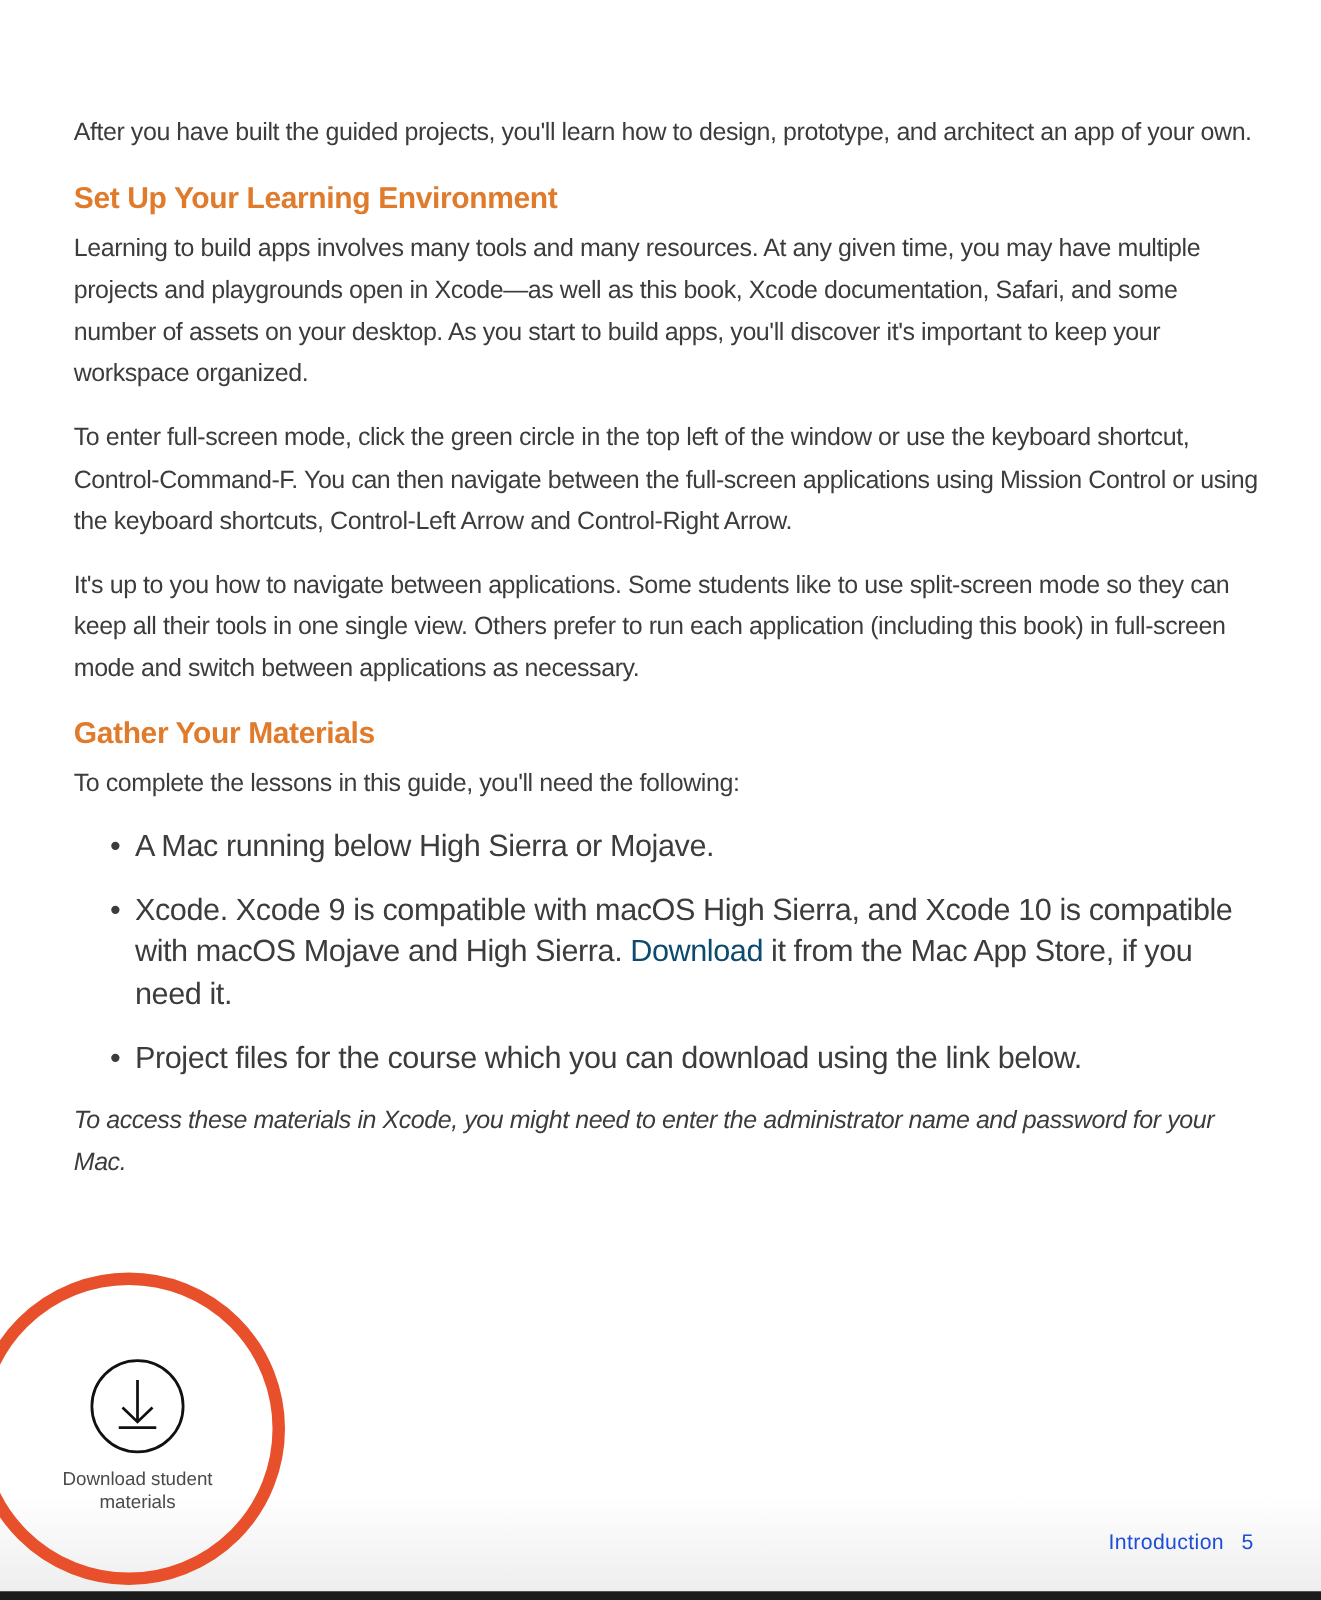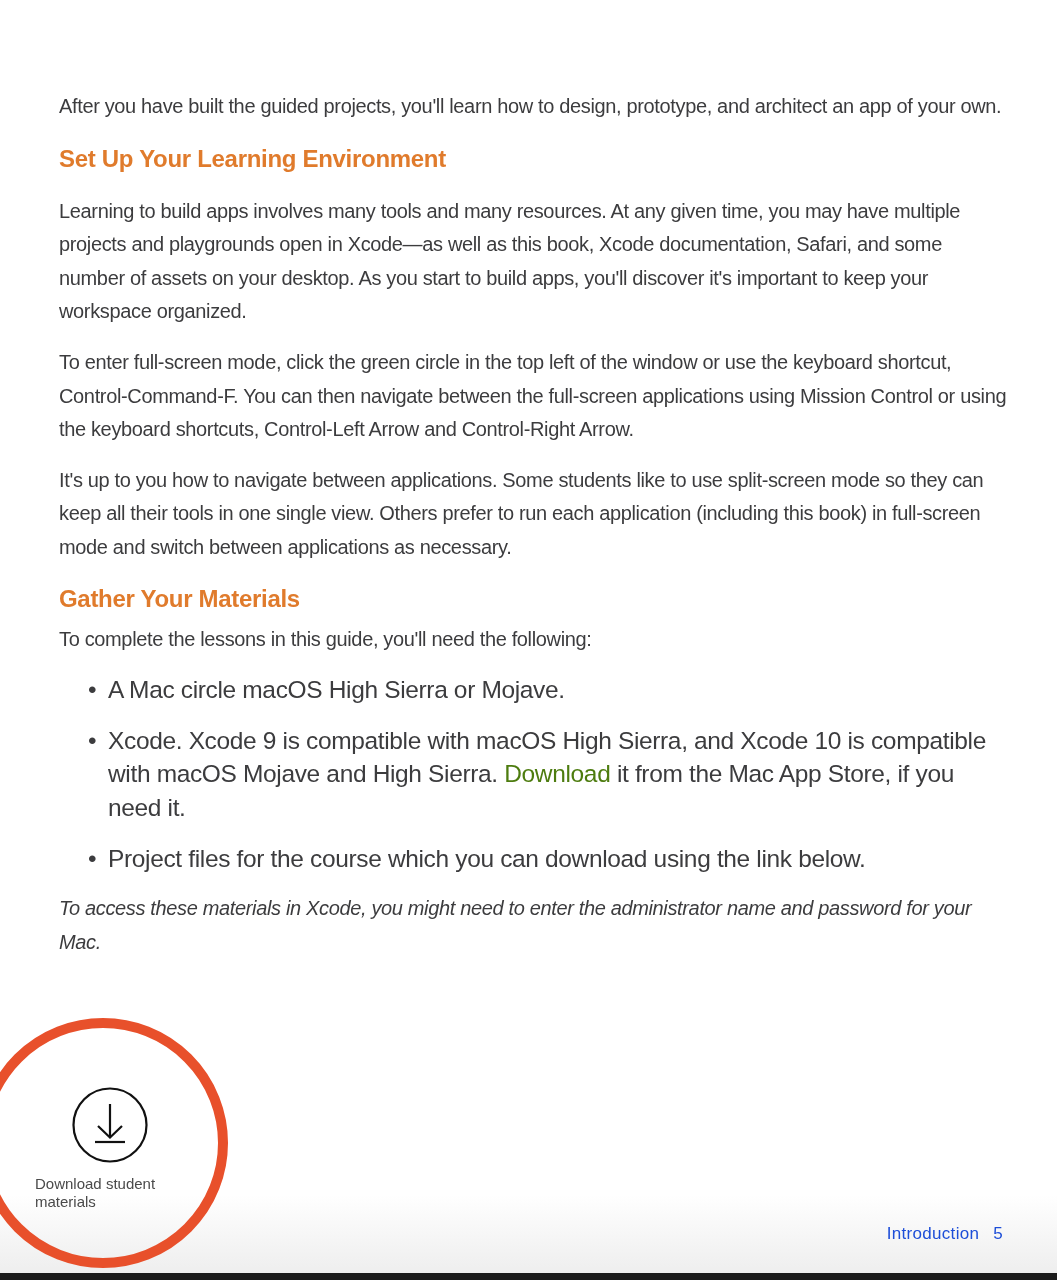--- a/index.html
+++ b/index.html
@@ -9,31 +9,31 @@
       font-family: "Liberation Sans", sans-serif;
       color: #3c3c3e;
     }
     .page { position: absolute; left: 59px; top: 90px; width: 950px; }
     p { margin: 0; font-size: 20px; line-height: 33.6px; letter-spacing: -0.35px; }
     .p1 { margin-bottom: 18px; }
     h2 {
       margin: 0; font-size: 24px; line-height: 33px; font-weight: bold;
       color: #e07b2c; letter-spacing: -0.3px;
     }
-    .h-setup { margin-bottom: 20px; }
+    .h-setup { margin-bottom: 8px; }
     .para { margin-bottom: 17px; }
     .h-gather { margin-top: 4px; margin-bottom: 8px; }
     ul { list-style: none; margin: 0; padding: 0 0 0 29px; }
     li { position: relative; padding-left: 20px; font-size: 24.5px; line-height: 33.6px; letter-spacing: -0.35px; margin-bottom: 17px; }
     li .bullet { position: absolute; left: 0; top: 0; }
-    .link { color: #4d7c0f; }
+    .link { color: #0c4a6e; }
     .final { margin-top: 0; font-style: italic; }
 
     .download {
-      position: absolute; left: 35px; top: 1086px; width: 150px; 
+      position: absolute; left: 35px; top: 1086px; width: 150px; text-align: center;
     }
     .dl-icon { display: block; margin: 0 auto; }
     .dl-label { font-size: 15px; line-height: 18px; color: #4a4a4a; margin-top: 11px; }
 
     .highlight-circle {
       position: absolute; left: -22px; top: 1018px; width: 250px; height: 250px;
       border: 10px solid #e8502b; border-radius: 50%; box-sizing: border-box;
       pointer-events: none;
     }
 
@@ -58,21 +58,21 @@
   <p class="para">Learning to build apps involves many tools and many resources. At any given time, you may have multiple projects and playgrounds open in Xcode—as well as this book, Xcode documentation, Safari, and some number of assets on your desktop. As you start to build apps, you'll discover it's important to keep your workspace organized.</p>
   <p class="para">To enter full-screen mode, click the green circle in the top left of the window or use the keyboard shortcut, Control-Command-F. You can then navigate between the full-screen applications using Mission Control or using the keyboard shortcuts, Control-Left Arrow and Control-Right Arrow.</p>
   <p class="para">It's up to you how to navigate between applications. Some students like to use split-screen mode so they can keep all their tools in one single view. Others prefer to run each application (including this book) in full-screen mode and switch between applications as necessary.</p>
 
   <h2 class="h-gather">Gather Your Materials</h2>
   <p class="para">To complete the lessons in this guide, you'll need the following:</p>
 
   <ul>
     <li>
       <span class="bullet">•</span>
-      <span>A Mac circle macOS High Sierra or Mojave.</span>
+      <span>A Mac running below High Sierra or Mojave.</span>
     </li>
     <li>
       <span class="bullet">•</span>
       <span>Xcode. Xcode 9 is compatible with macOS High Sierra, and Xcode 10 is compatible with macOS Mojave  and High Sierra. </span><span class="link">Download</span><span> it from the Mac App Store, if you need it.</span>
     </li>
     <li>
       <span class="bullet">•</span>
       <span>Project files for the course which you can download using the link below.</span>
     </li>
   </ul>

